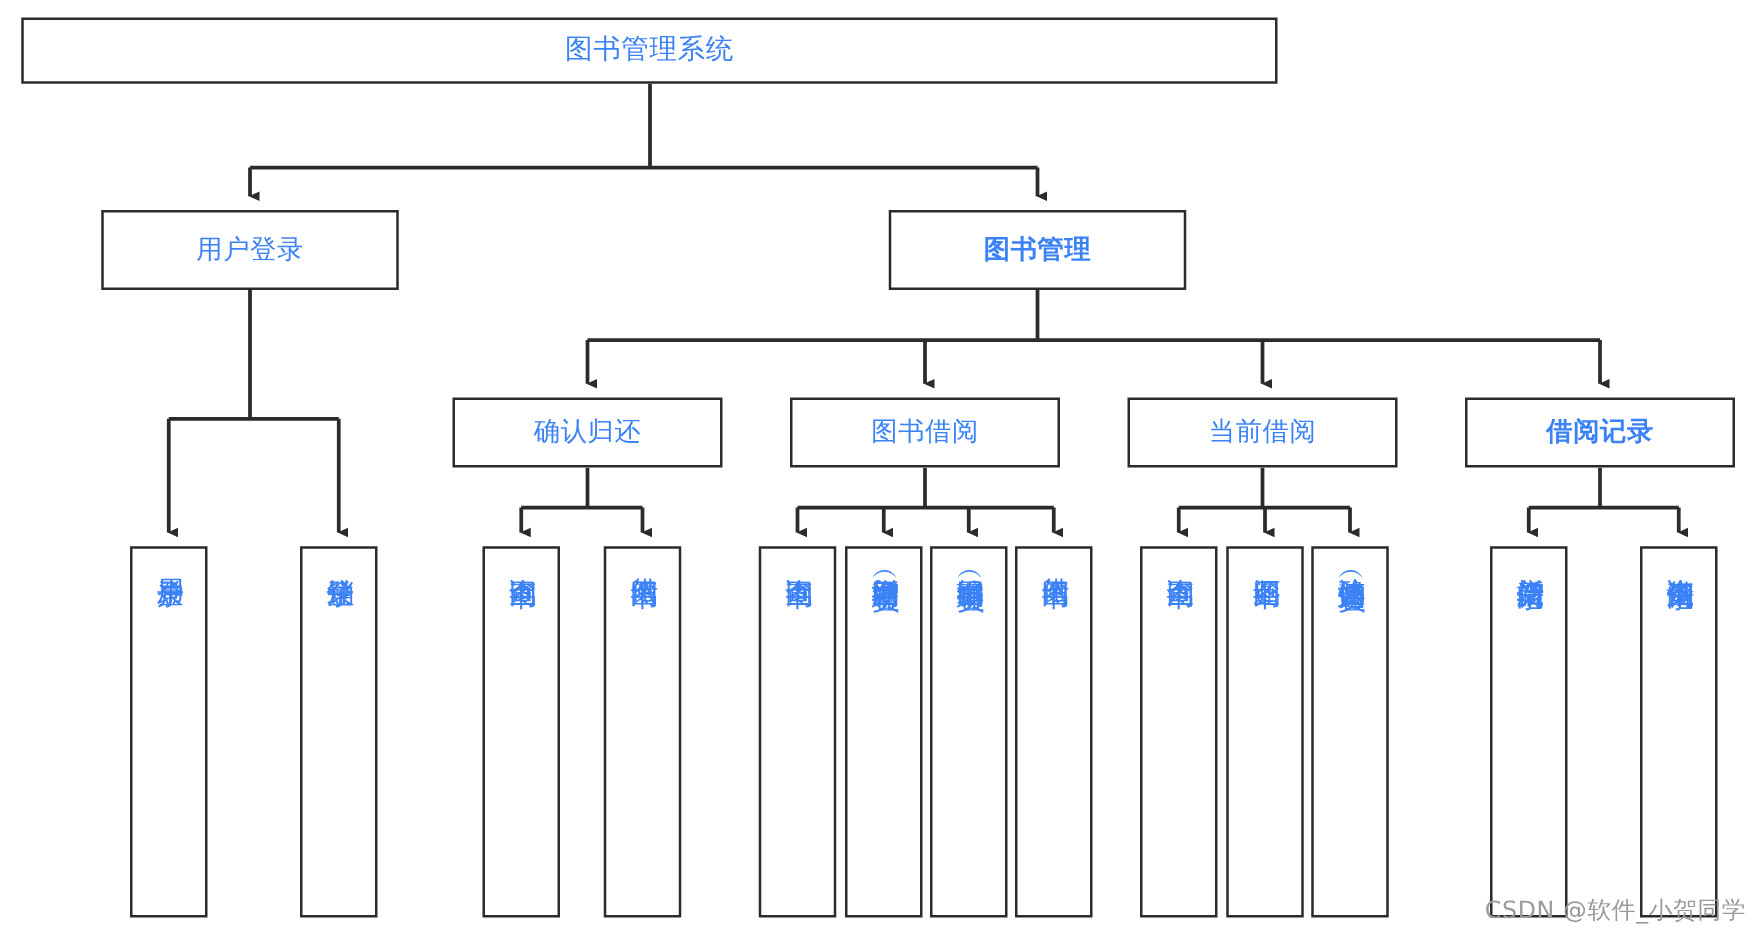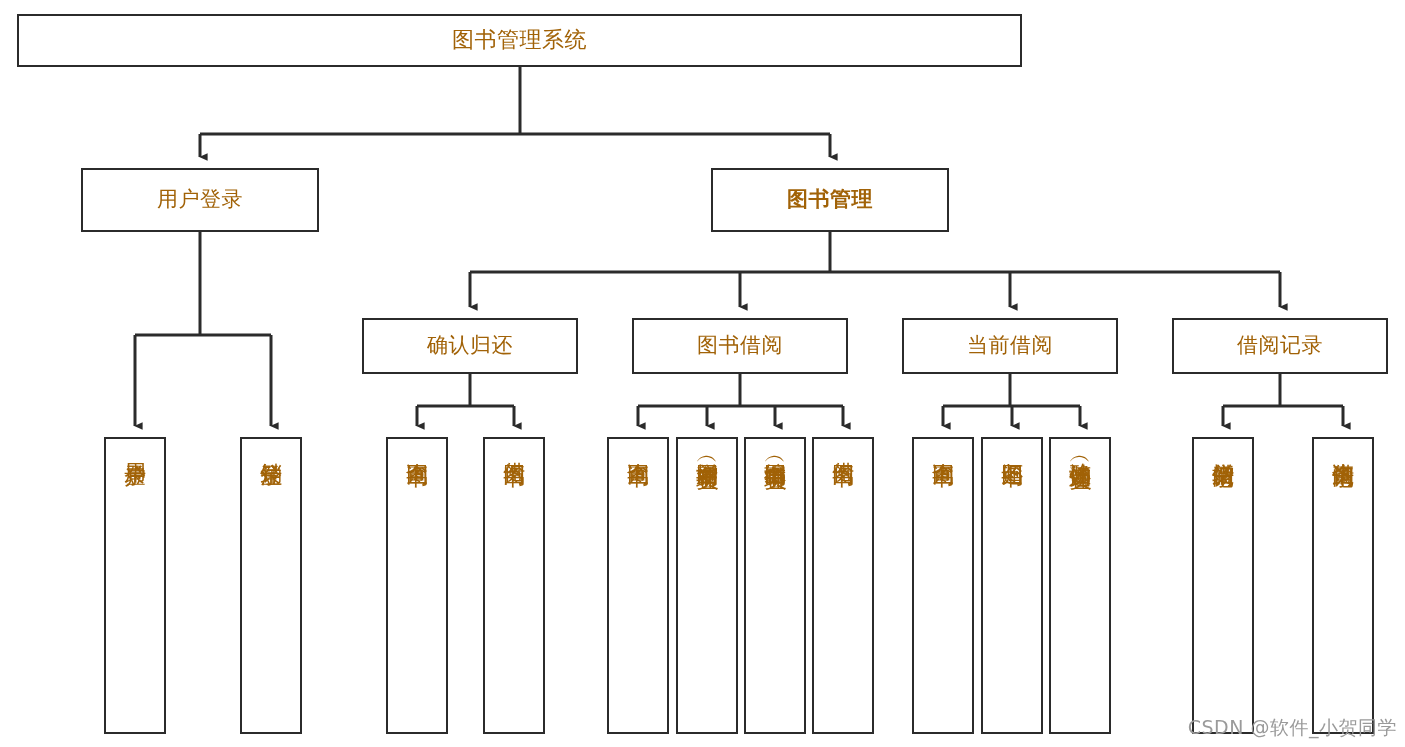--- a/index.html
+++ b/index.html
@@ -29,21 +29,21 @@
     position: absolute;
     box-sizing: border-box;
     background: #ffffff;
     border: 2px solid #2b2b2b;
     display: flex;
     align-items: center;
     justify-content: center;
     overflow: hidden;
   }
   .node .label {
-    color: #a16207;
+    color: #3b82f6;
     letter-spacing: 0.5px;
     white-space: nowrap;
   }
   .node.horiz .label {
     font-size: 21px;
     line-height: 1.1;
   }
   .node.root .label {
     font-size: 22px;
   }
@@ -130,21 +130,21 @@
       </div>
       <div class="node level2 horiz" style="left: 362px; top: 318px; width: 216px; height: 56px;">
         <span class="label">确认归还</span>
       </div>
       <div class="node level2 horiz" style="left: 632px; top: 318px; width: 216px; height: 56px;">
         <span class="label">图书借阅</span>
       </div>
       <div class="node level2 horiz" style="left: 902px; top: 318px; width: 216px; height: 56px;">
         <span class="label">当前借阅</span>
       </div>
-      <div class="node level2 horiz" style="left: 1172px; top: 318px; width: 216px; height: 56px;">
+      <div class="node level2 horiz" style="left: 1172px; top: 318px; width: 216px; height: 56px; font-weight: bold;">
         <span class="label">借阅记录</span>
       </div>
       <div class="node level3 vert" style="left: 104px; top: 437px; width: 62px; height: 297px;">
         <span class="label">用户登录</span>
       </div>
       <div class="node level3 vert" style="left: 240px; top: 437px; width: 62px; height: 297px;">
         <span class="label">注销登录</span>
       </div>
       <div class="node level3 vert" style="left: 386px; top: 437px; width: 62px; height: 297px;">
         <span class="label">查询图书</span>

